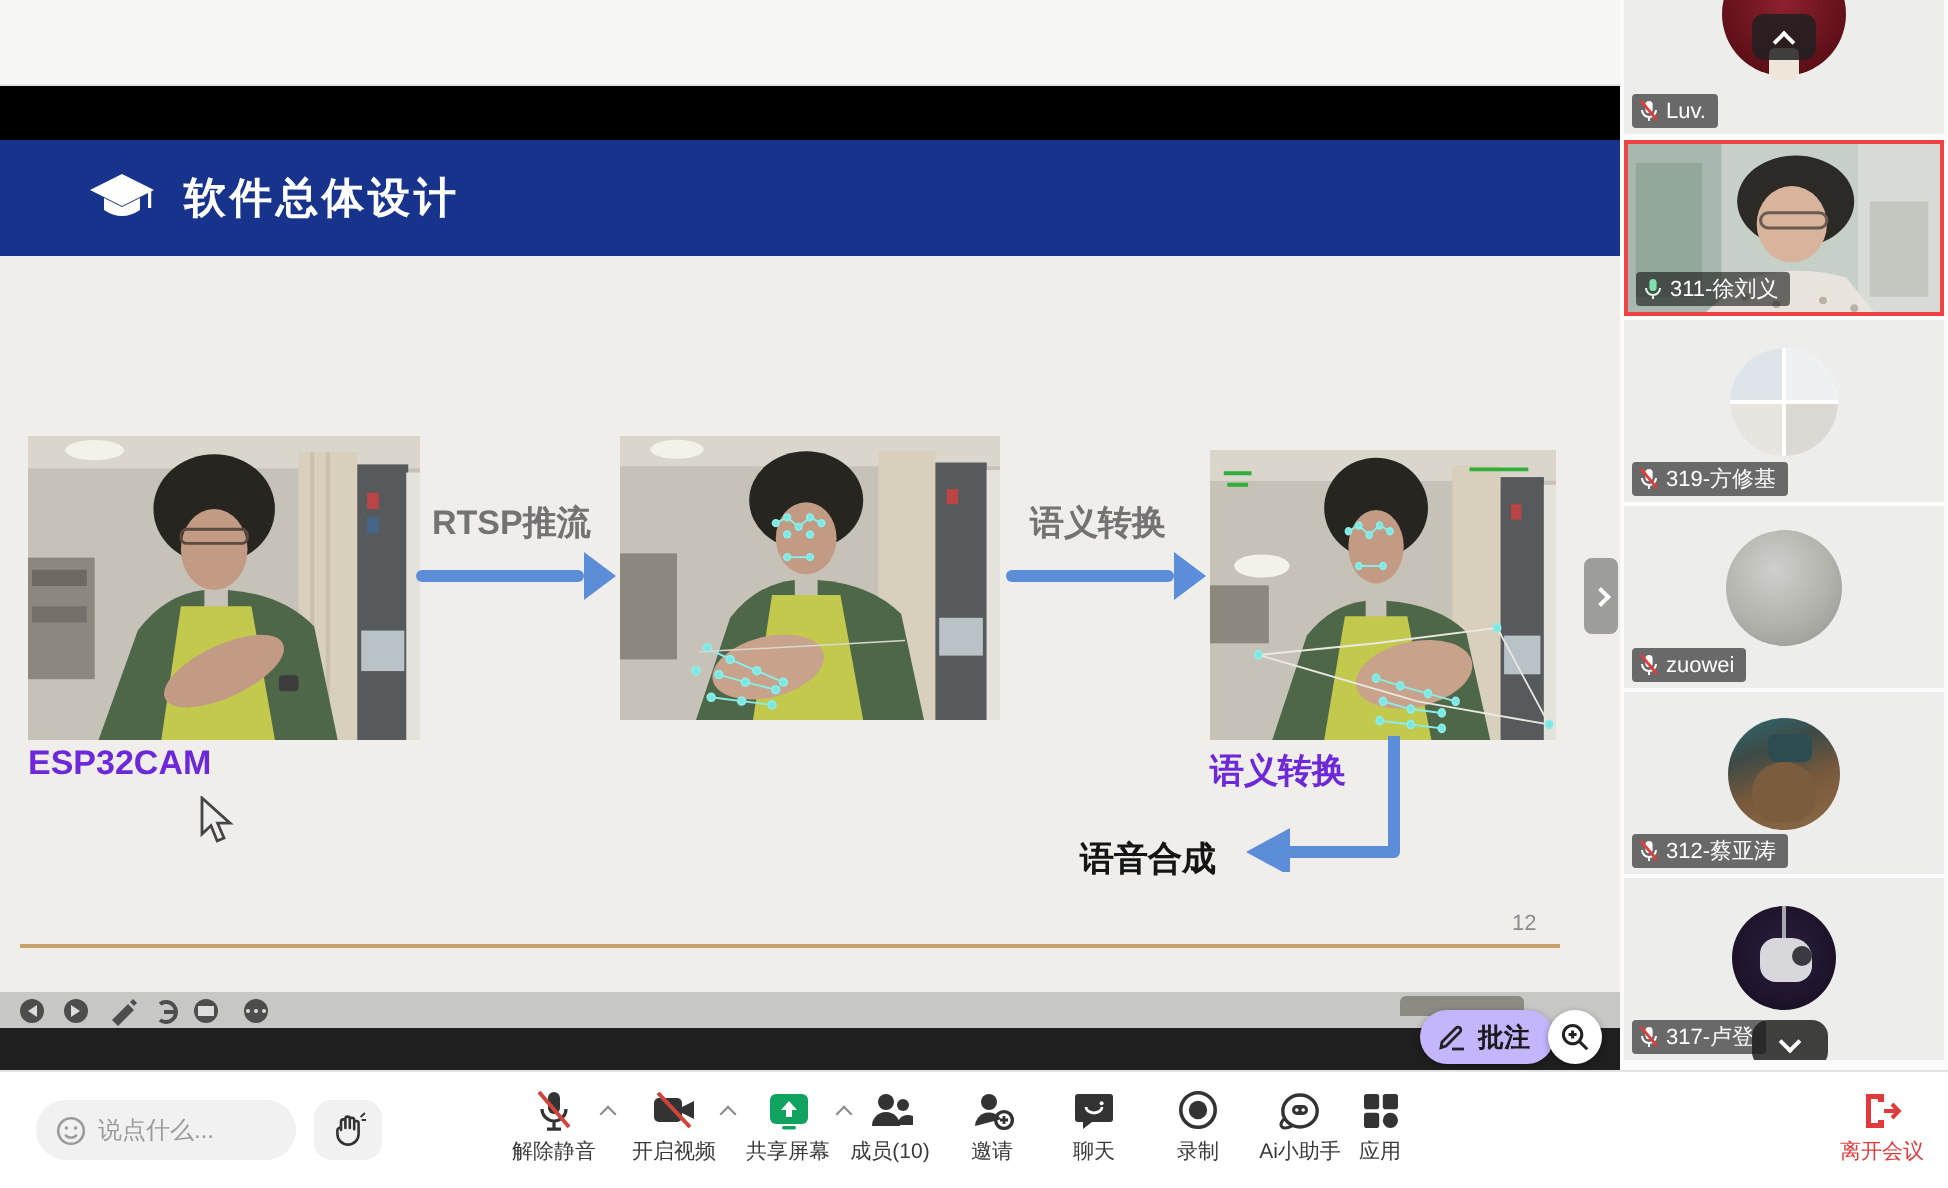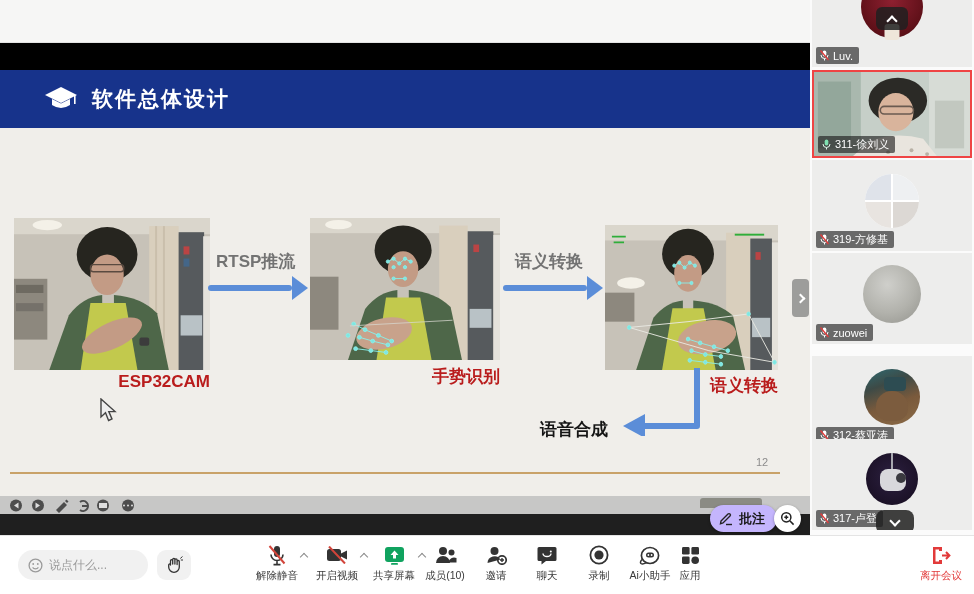--- a/index.html
+++ b/index.html
@@ -16,21 +16,21 @@
   .slide-title { color:#fff; font-size:21px; font-weight:bold; margin-left:14px; letter-spacing:2px; }
 
   .slide { position:absolute; left:0; top:128px; width:810px; height:368px; background:#f0eeea; }
 
   .photo { position:absolute; overflow:hidden; background:#c7c2b8; }
   .photo svg { width:100%; height:100%; display:block; }
   .photo1 { left:14px; top:90px; width:196px; height:152px; }
   .photo2 { left:310px; top:90px; width:190px; height:142px; }
   .photo3 { left:605px; top:97px; width:173px; height:145px; }
 
-  .node-label { position:absolute; font-weight:bold; color:#b91c1c; font-size:17px; text-align:right; }
+  .node-label { position:absolute; font-weight:bold; color:#6d28d9; font-size:17px; text-align:left; }
   .lbl1 { left:14px; top:244px; width:196px; }
   .lbl2 { left:310px; top:237px; width:190px; }
   .lbl3 { left:605px; top:246px; width:173px; }
 
   .arrow { position:absolute; height:24px; }
   .arrow .shaft { position:absolute; left:0; top:9px; height:6px; background:#5b8dd8; border-radius:3px; }
   .arrow .head { position:absolute; top:0; width:0; height:0; border-top:12px solid transparent; border-bottom:12px solid transparent; border-left:16px solid #5b8dd8; }
   .arrow1 { left:208px; top:148px; width:100px; }
   .arrow1 .shaft { width:84px; }
   .arrow1 .head { left:84px; }
@@ -227,21 +227,20 @@
             <circle cx="196" cy="142" r="2"></circle>
           </g>
           <g stroke="#2fae3a" stroke-width="2" fill="none">
             <path d="M8,12 h16 M10,18 h12"></path>
             <path d="M150,10 h34"></path>
           </g>
         </svg>
       </div>
 
       <div class="node-label lbl1">ESP32CAM</div>
-      <div class="node-label lbl2">手势识别</div>
       <div class="node-label lbl3">语义转换</div>
 
       <div class="arrow arrow1">
           <div class="shaft"></div>
           <div class="head"></div>
         </div>
       <div class="arrow-label alabel1">RTSP推流</div>
       <div class="arrow arrow2">
           <div class="shaft"></div>
           <div class="head"></div>
@@ -368,21 +367,21 @@
       <div class="name-tag">
         <svg width="9" height="11" viewBox="0 0 9 11">
           <rect x="2.7" y="0.5" width="3.6" height="6" rx="1.8" fill="#fff"></rect>
           <path d="M1,5 a3.5,3.5 0 0 0 7,0 M4.5,8.5 v2" stroke="#fff" stroke-width="1" fill="none"></path>
           <path d="M0.5,0.5 L8.5,10" stroke="#e03c3c" stroke-width="1.4"></path>
         </svg>
         <span>zuowei</span>
       </div>
     </div>
 
-    <div class="tile" style="top:356px;height:91px;padding-left:32px;">
+    <div class="tile" style="top:346px;height:91px;padding-left:32px;">
       <div class="avatar" style="top:13px;width:56px;height:56px;overflow:hidden;background:linear-gradient(160deg,#2e6a72 0%,#3d4a46 30%,#7a5a3c 60%,#8a6a46 100%);">
         <div style="position:absolute;left:12px;top:22px;width:32px;height:30px;background:#7c5c3e;border-radius:50% 50% 40% 40%;"></div>
         <div style="position:absolute;left:20px;top:8px;width:22px;height:14px;background:#2d4c52;border-radius:4px;"></div>
       </div>
       <div class="name-tag">
         <svg width="9" height="11" viewBox="0 0 9 11">
           <rect x="2.7" y="0.5" width="3.6" height="6" rx="1.8" fill="#fff"></rect>
           <path d="M1,5 a3.5,3.5 0 0 0 7,0 M4.5,8.5 v2" stroke="#fff" stroke-width="1" fill="none"></path>
           <path d="M0.5,0.5 L8.5,10" stroke="#e03c3c" stroke-width="1.4"></path>
         </svg>

